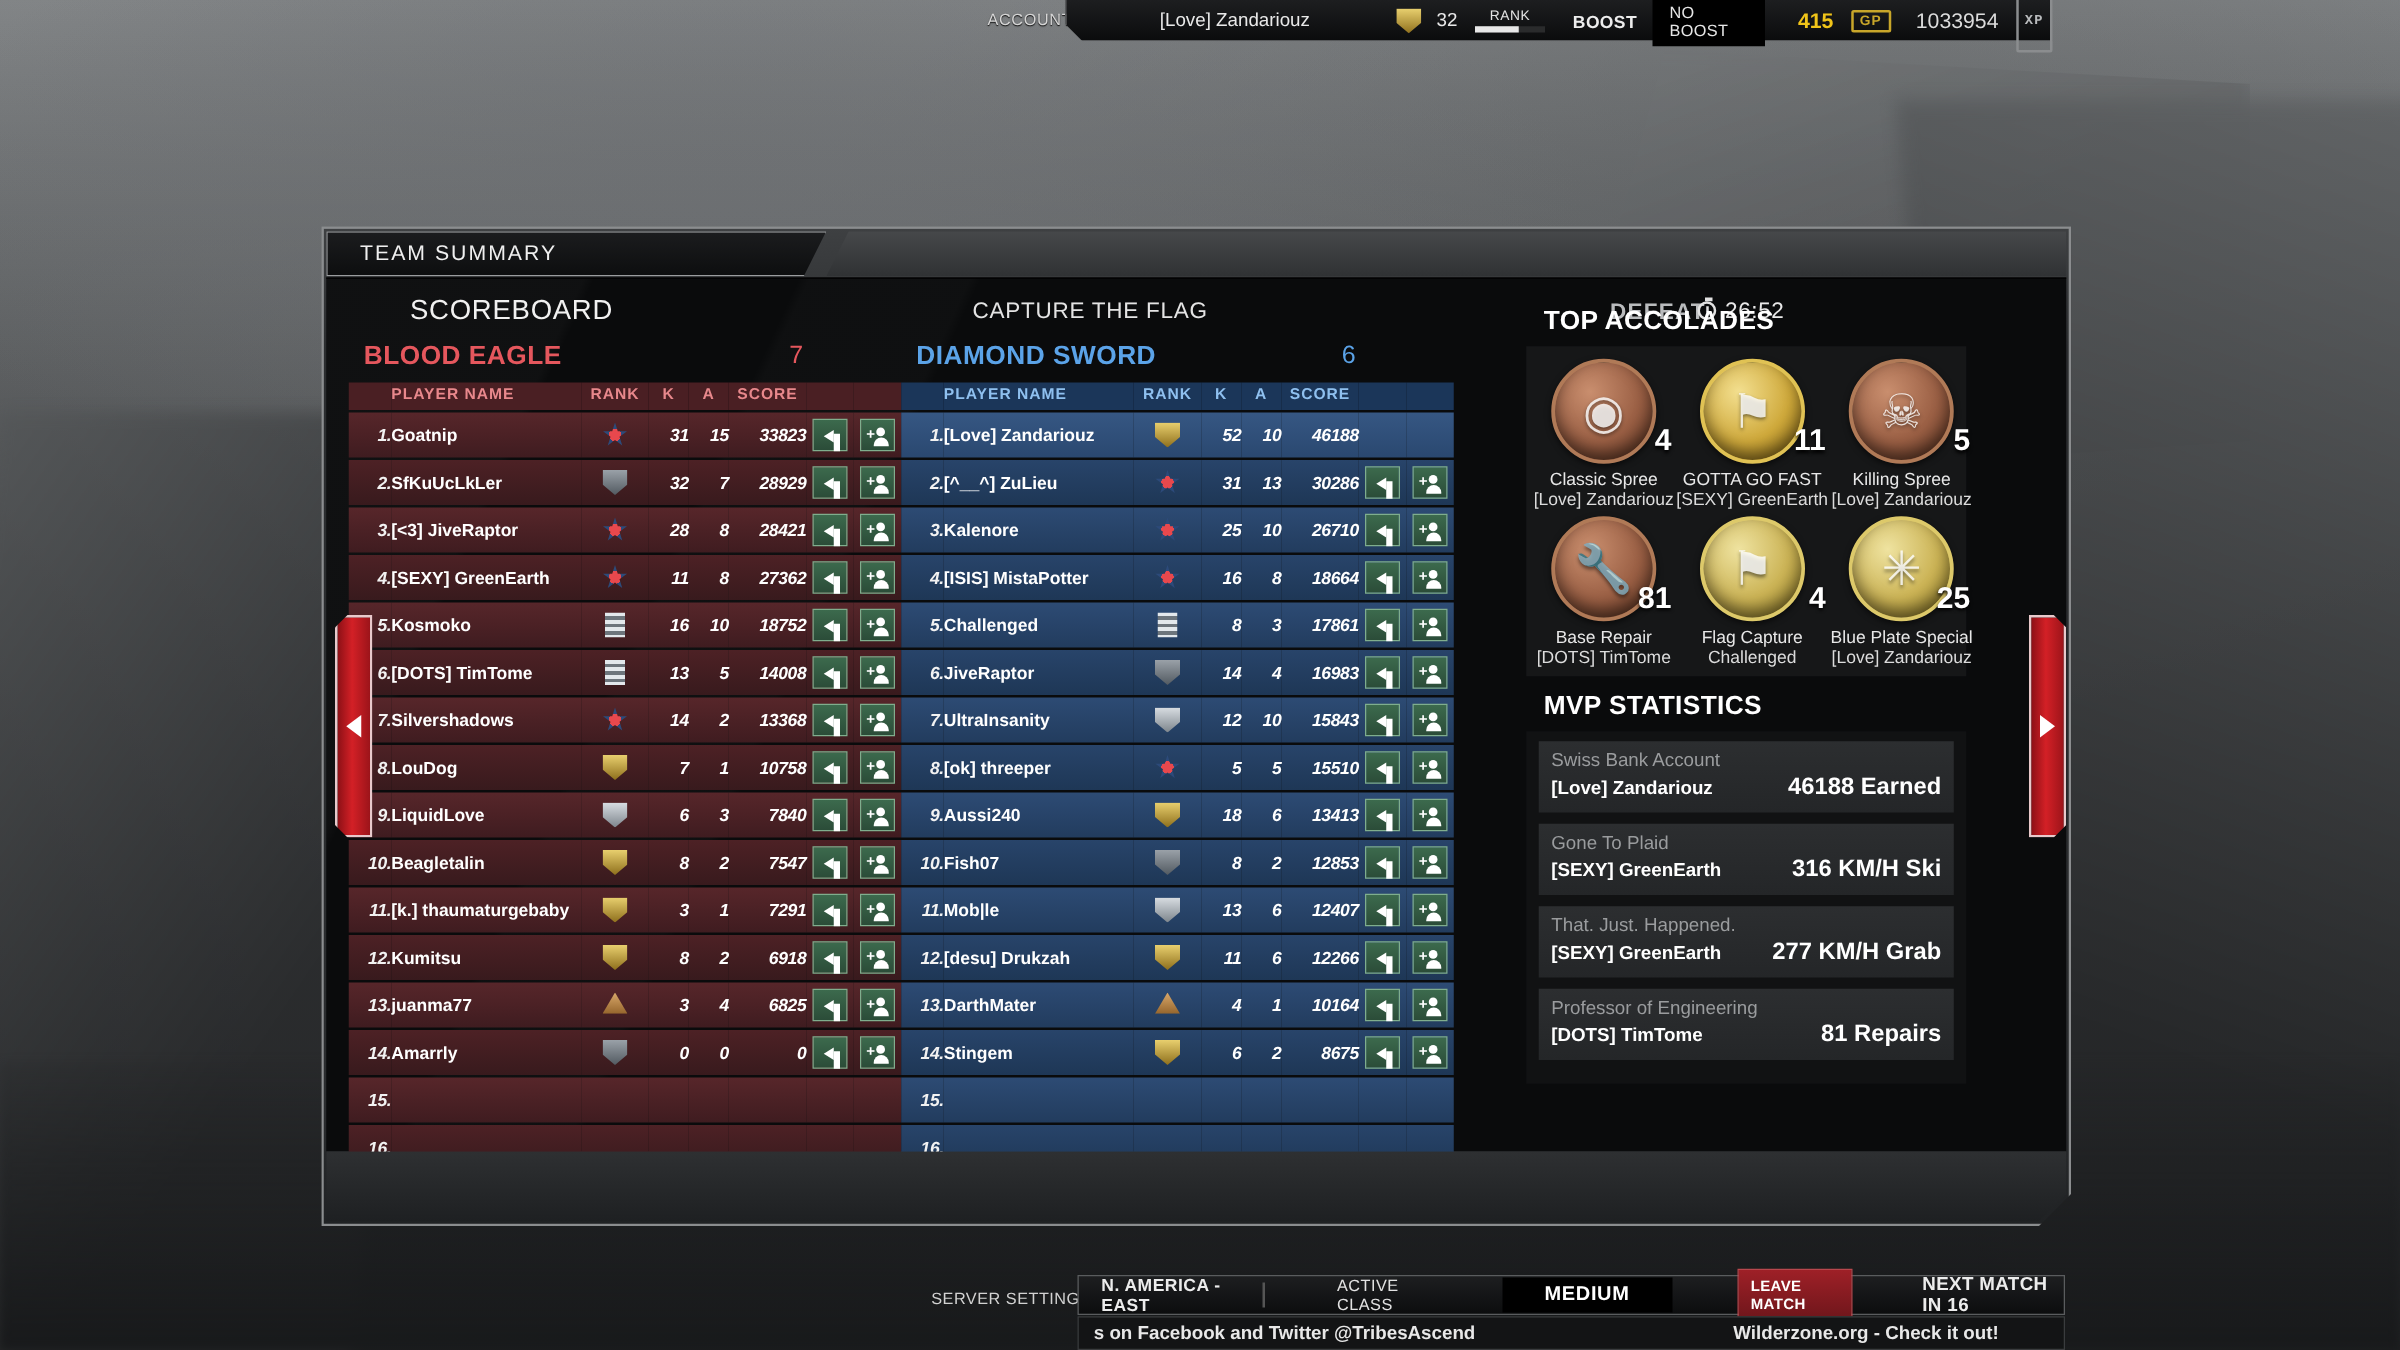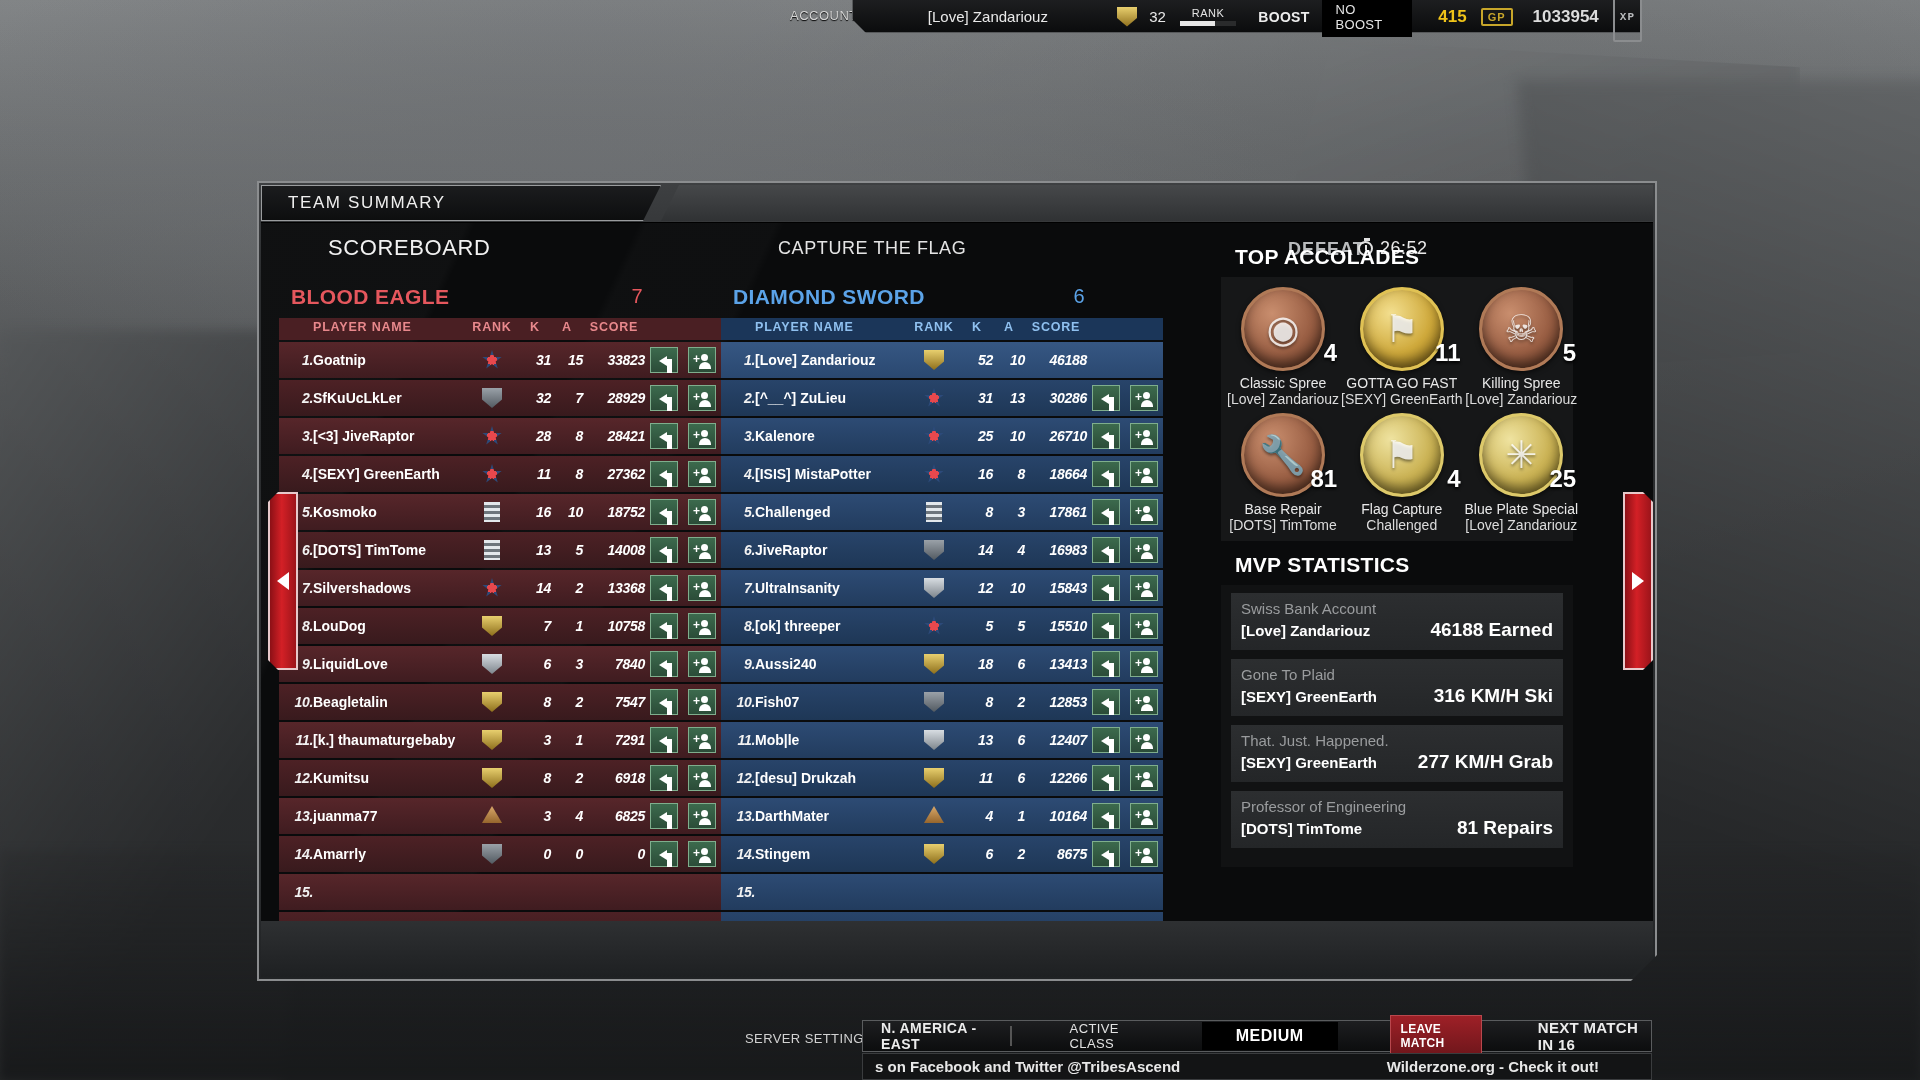--- a/index.html
+++ b/index.html
@@ -51,21 +51,21 @@
   .rank-box { width:64px; margin-left:4px; text-align:center; }
   .rank-box .rk-t { color:#e3e3e3; font-size:11px; letter-spacing:.5px; }
   .rank-bar { height:5px; background:#2a2b2c; margin-top:2px; }
   .rank-bar i { display:block; height:100%; width:63%; background:#e7e7e7; }
   .boost-lbl { color:#ededed; font-size:14px; font-weight:bold; margin-left:22px; letter-spacing:.3px; }
   .boost-val { margin-left:12px; background:#000; color:#e6e6e6; font-size:13px;
      padding:5px 14px; letter-spacing:.3px; }
   .gp-val { margin-left:26px; color:#f0c419; font-size:17px; font-weight:bold;text-align:center; }
   .gp-icon { margin-left:14px; border:2px solid #c8a62a; color:#c8a62a; font-size:11px;
      font-weight:bold; padding:1px 5px; border-radius:2px; letter-spacing:1px; }
-  .xp-val { margin-left:20px; color:#dcdcdc; font-size:17px; font-weight:bold; }
+  .xp-val { margin-left:20px; color:#dcdcdc; font-size:17px; font-weight:normal; }
   .xp-icon { margin-left:14px; border:2px solid #8b8d8f; color:#b9bbbd; font-size:11px;
      font-weight:bold; padding:17px 5px; border-radius:2px; letter-spacing:1px;font-family:Liberation Mono, monospace; }
 
   
   #window { position:absolute; left:257px; top:181px; width:1400px; height:800px; }
   .win-frame {
     position:absolute; inset:0;
     background:linear-gradient(180deg,#3e4042,#2b2d2f 12%,#2a2c2e 88%,#202224);
     border:2px solid #8b8d8f;
     clip-path:polygon(0 0,100% 0,100% calc(100% - 26px),calc(100% - 26px) 100%,0 100%);
@@ -103,21 +103,21 @@
   .h-scoreboard { position:absolute; left:57px; top:0; color:#f1f1f1; font-size:22px; letter-spacing:.6px; }
   .h-mode { position:absolute; left:507px; top:3px; color:#e4e4e4; font-size:18px; letter-spacing:.6px; }
   .h-result { position:absolute; left:1017px; top:4px; color:#b9bbbd; font-size:18px; font-weight:bold; letter-spacing:1px; }
   .h-timer { position:absolute; left:1087px; top:3px; color:#e9e9e9; font-size:18px; letter-spacing:.5px; }
   .h-timer .clk { display:inline-block; width:15px; height:15px; border:2px solid #e2e2e2;
     border-radius:50%; position:relative; margin-right:7px; vertical-align:-2px; }
   .h-timer .clk:before{content:"";position:absolute;left:5px;top:2px;width:2px;height:5px;background:#e2e2e2;}
   .h-timer .clk:after{content:"";position:absolute;left:4px;top:-5px;width:6px;height:3px;background:#e2e2e2;}
 
   
-  .team { position:absolute; top:62px; width:442px; }
+  .team { position:absolute; top:50px; width:442px; }
   .team.red { left:18px; }
   .team.blue { left:460px; }
   .team-title { font-size:21px; font-weight:bold; letter-spacing:.4px; padding:0 0 7px 12px; }
   .team.red .team-title { color:#e5575d; }
   .team.blue .team-title { color:#5ba3e8; }
   .team-score { float:right; margin-right:78px; font-weight:normal; font-size:20px; }
 
   table.sb { width:100%; border-collapse:separate; border-spacing:0 2px; table-layout:fixed; }
   table.sb th { font-size:12.5px; letter-spacing:.8px; font-weight:bold; text-align:center;
     padding:2px 0 6px; }

